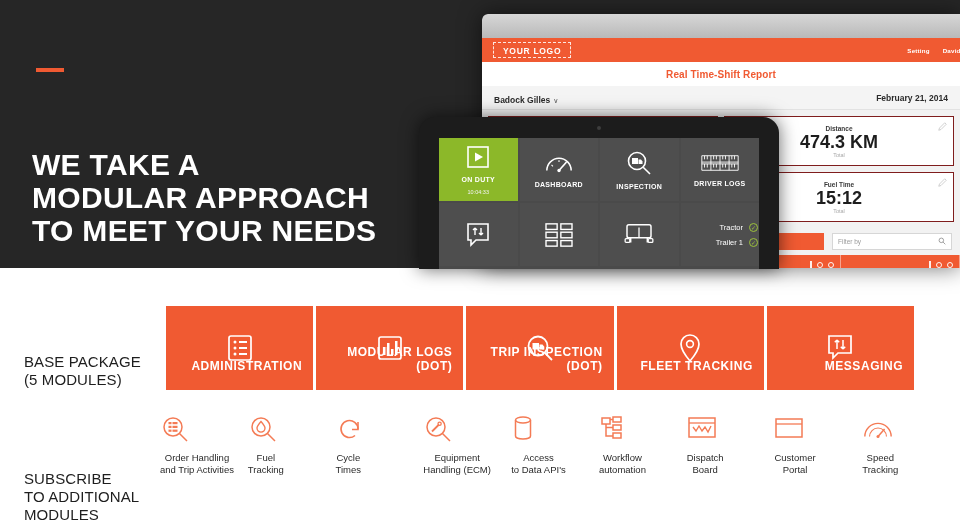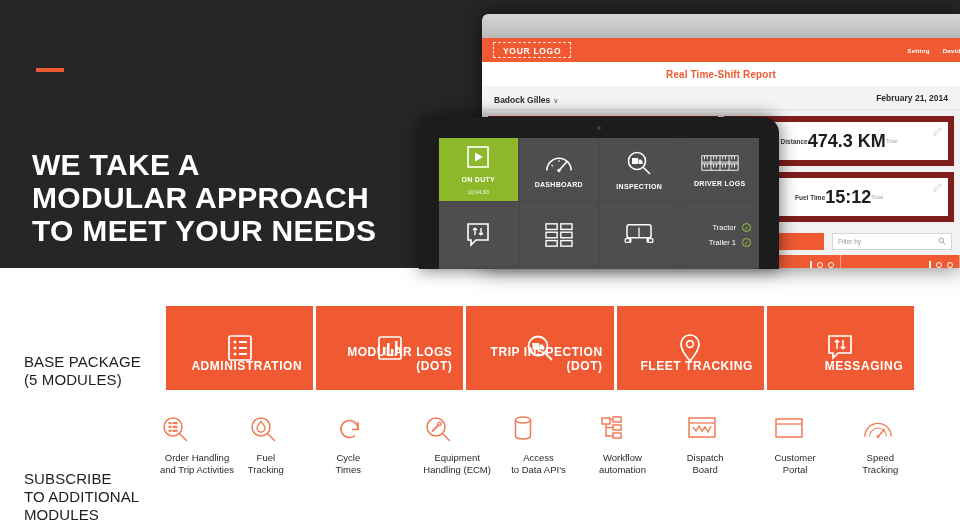--- a/index.html
+++ b/index.html
@@ -70,22 +70,22 @@
   }
   .subbar-driver { font-size: 8.5px; font-weight: 700; color: #2b2b2b; }
   .subbar-date { font-size: 8.5px; font-weight: 700; color: #2b2b2b; margin-left: 32px; }
   .chev { font-size: 7px; color: #555; margin-left: 3px; }
 
   .stats-grid {
     position: absolute; left: 0; top: 78px; width: 478px;
     display: grid; grid-template-columns: 1fr 1fr; gap: 6px 6px; padding: 0 6px;
   }
   .stat-card {
-    background: #fff; border: 6px solid #7f1d1d; height: 50px;
-    position: relative; display: flex; 
+    background: #fff; border: 1px solid #7f1d1d; height: 50px;
+    position: relative; display: flex; flex-direction: column;
     align-items: center; justify-content: center;
   }
   .stat-label { font-size: 6.5px; font-weight: 700; color: #3a3a3a; }
   .stat-value { font-size: 18px; font-weight: 700; color: #1d1d1d; line-height: 20px; }
   .stat-sub { font-size: 5.5px; color: #a8a8a8; }
   .pencil {
     position: absolute; right: 6px; top: 5px; width: 9px; height: 9px;
     opacity: .45;
   }
   .apply-row {
@@ -128,21 +128,21 @@
     background: #4a4a4a; display: grid;
     grid-template-columns: repeat(4, 1fr); grid-auto-rows: 63px; gap: 2px;
   }
   .t-tile {
     background: #4e4e4e; display: flex; flex-direction: column;
     align-items: center; justify-content: center; gap: 5px;
   }
   .t-tile.active { background: #8cb829; }
   .t-label { color: #fff; font-size: 7px; font-weight: 700; letter-spacing: .3px; text-align: center; line-height: 9px; }
   .t-sub { color: #f2f2f2; font-size: 5.5px; }
-  .t-asset { align-items: flex-end; justify-content: center; padding-right: 8px; gap: 6px; }
+  .t-asset { align-items: flex-end; justify-content: center; padding-right: 1px; gap: 6px; }
   .asset-row { display: flex; align-items: center; gap: 6px; }
   .asset-name { color: #fff; font-size: 7.5px; }
   .asset-check {
     width: 9px; height: 9px; border-radius: 50%; border: 1px solid #9cc13c;
     color: #9cc13c; font-size: 6px; display: flex; align-items: center; justify-content: center;
   }
 
   
   .section-label {
     position: absolute; color: #1e1e1e; font-size: 15px; line-height: 18px;

